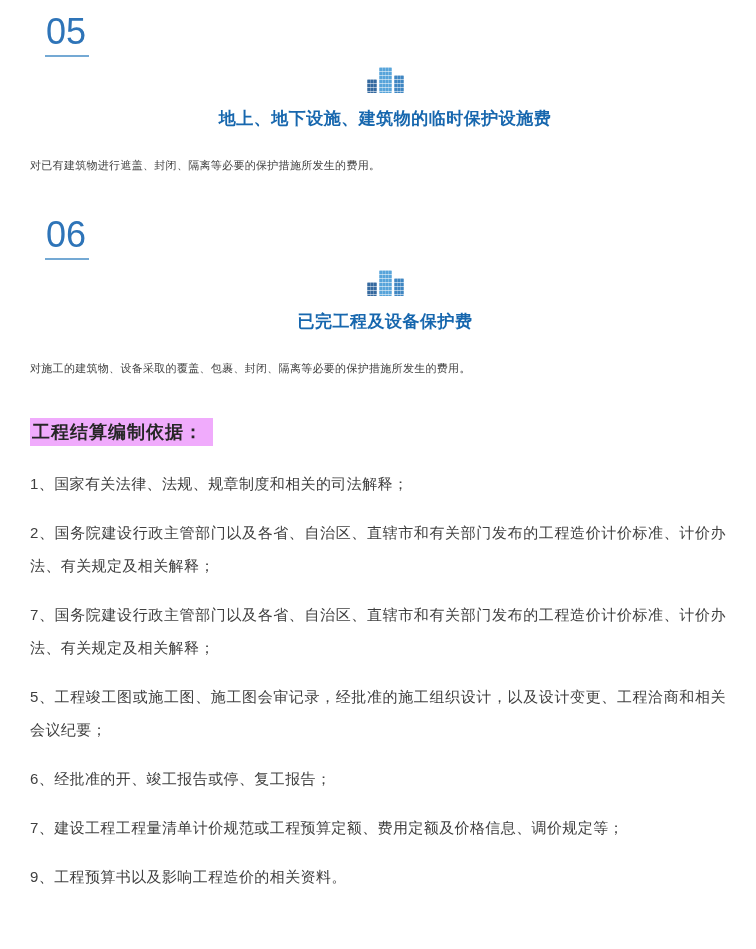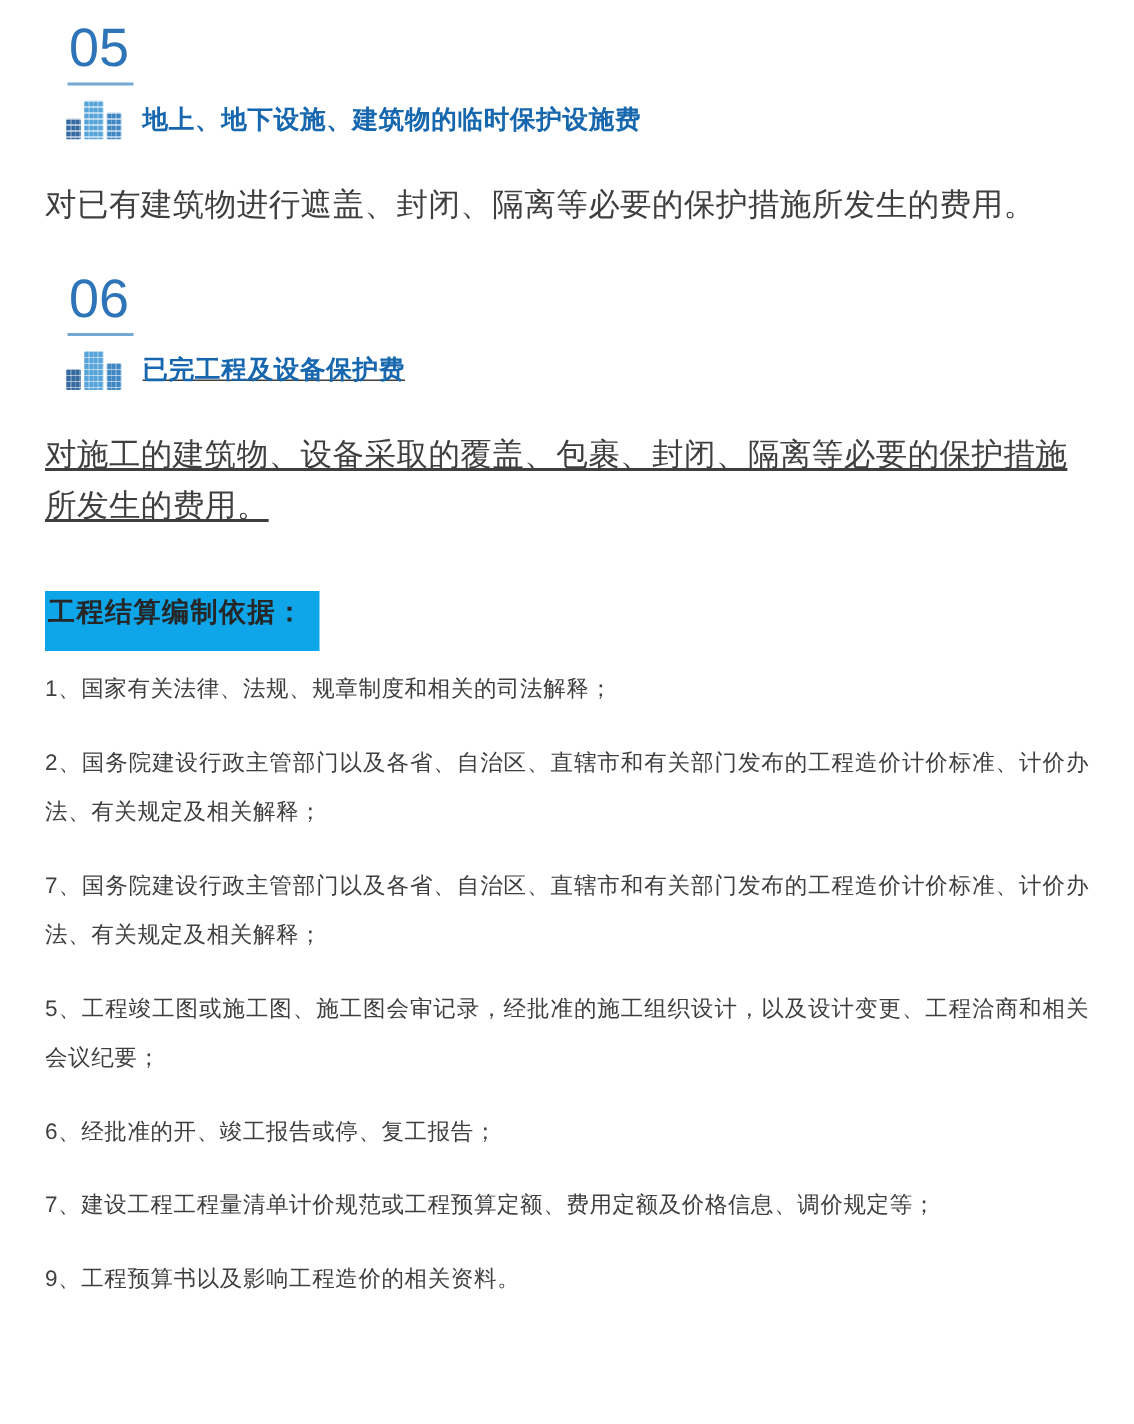--- a/index.html
+++ b/index.html
@@ -24,36 +24,37 @@
     color: #2e74b8;
     border-bottom: 2px solid #74a9d4;
     padding: 0 3px 4px 1px;
     font-weight: 400;
   }
   .sec-head {
     display: flex;
     align-items: center;
     gap: 14px;
     margin: 9px 0 0 14px;
+    flex-direction: column;
   }
   .sec-title {
     font-size: 17px;
     font-weight: 700;
     color: #1767ae;
     margin: 0;
     letter-spacing: 0.5px;
   }
   .sec-body {
-    font-size: 21px;
+    font-size: 11px;
     line-height: 1.6;
     margin: 27px 0 0 0;
     letter-spacing: 0.3px;
   }
-  .sec-05 { margin-bottom: 28px; }
-  .sec-06 { margin-bottom: 0; text-decoration: underline; }
+  .sec-05 { margin-bottom: 43px; }
+  .sec-06 { margin-bottom: 0; }
 
   
   .buildings-icon {
     display: inline-flex;
     align-items: flex-end;
     gap: 2px;
     height: 27px;
     flex: 0 0 auto;
   }
   .buildings-icon .bld {
@@ -62,22 +63,22 @@
       repeating-linear-gradient(to right, rgba(255,255,255,0.25) 0 1px, transparent 1px 3px);
     border-radius: 1px;
   }
   .buildings-icon .b1 { width: 10px; height: 14px; background-color: #35699f; }
   .buildings-icon .b2 { width: 13px; height: 26px; background-color: #57a4da; }
   .buildings-icon .b3 { width: 10px; height: 18px; background-color: #3f86c2; }
 
   
   .basis-heading { margin: 41px 0 0 0; font-size: 18px; line-height: 1.5; }
   .hl {
-    background: #0ea5e9;
-    padding: 4px 10px 16px 2px;
+    background: #f0abfc;
+    padding: 4px 10px 4px 2px;
     font-weight: 700;
     color: #262626;
     letter-spacing: 1px;
   }
 
   
   .basis-list { margin-top: 21px; }
   .basis-list p {
     font-size: 15px;
     line-height: 2.2;

